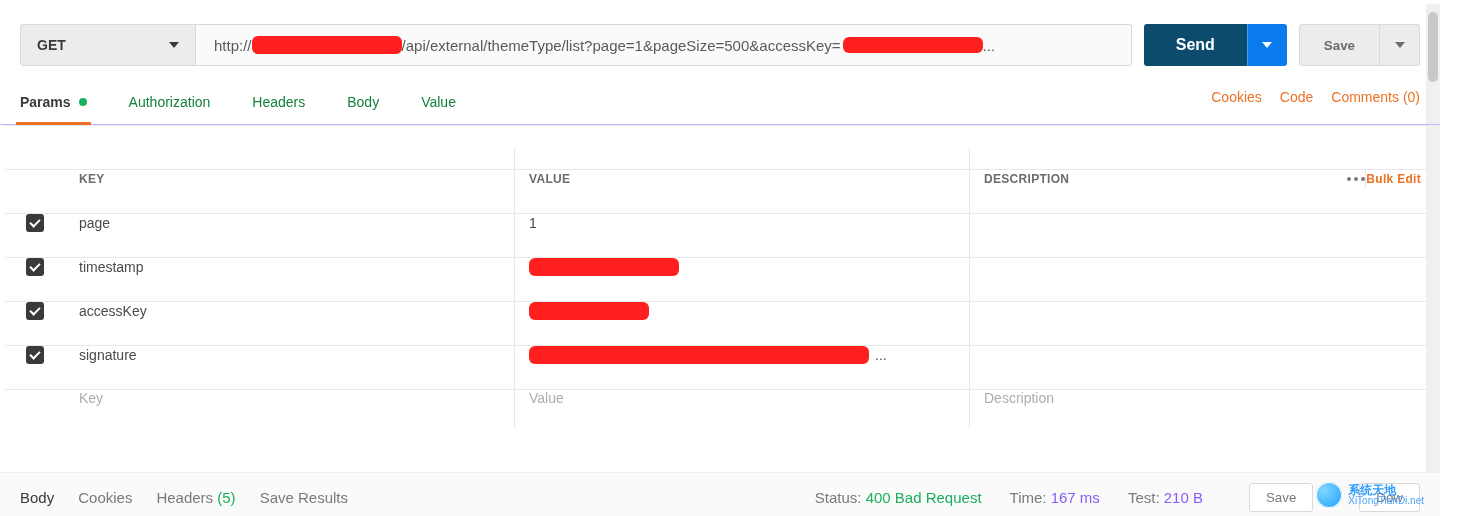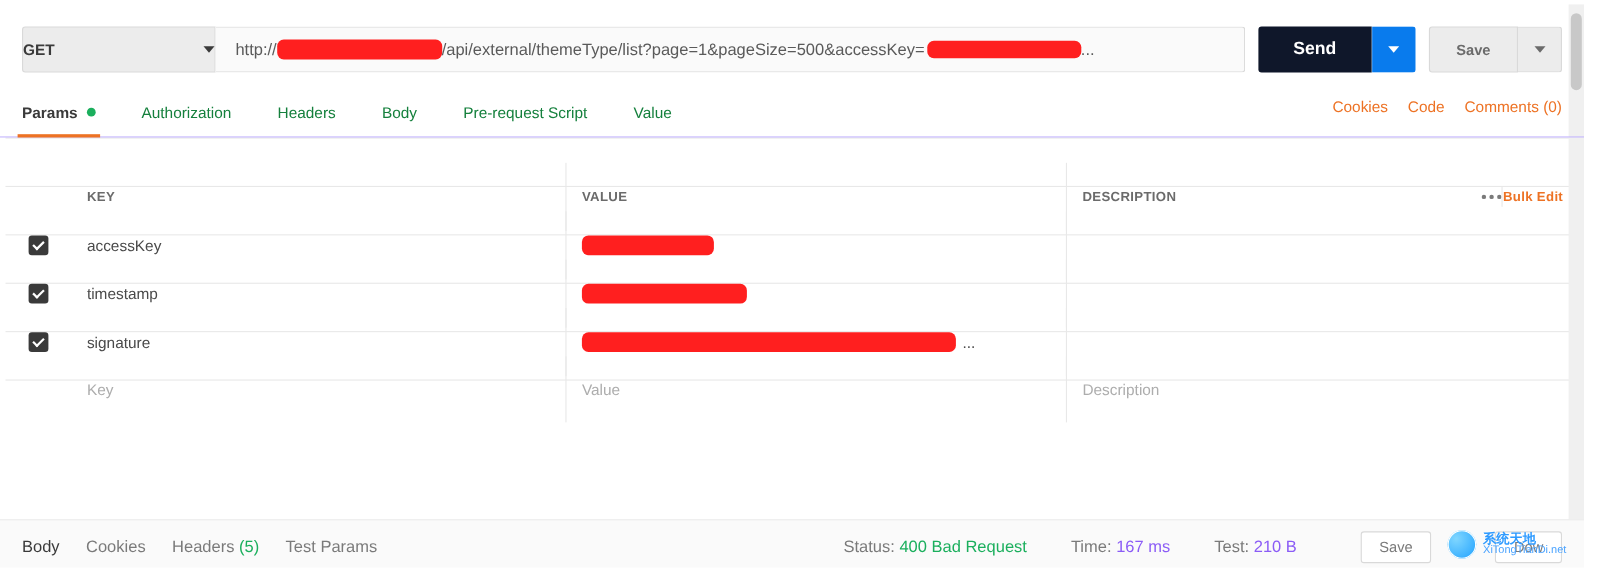--- a/index.html
+++ b/index.html
@@ -1,24 +1,24 @@
 <!DOCTYPE html>
 <html><head>
 <meta charset="utf-8">
 <style>
   * { box-sizing: border-box; margin: 0; padding: 0; }
   html, body { width: 1464px; height: 516px; font-family: -apple-system, "Helvetica Neue", Arial, sans-serif; font-size: 14px; color: #4a4a4a; background: #fff; overflow: hidden; }
   .wrap { width: 1440px; height: 516px; position: relative; }
 
   
   .urlrow { display: flex; align-items: stretch; gap: 12px; padding: 24px 20px 18px 20px; }
-  .method-select { width: 176px; background: #ececec; border: 1px solid #d9d9d9; border-radius: 3px 0 0 3px; display: flex; align-items: center; justify-content: space-between; padding: 0 0; font-weight: 600; color: #3a3a3a; margin-right: -12px; }
+  .method-select { width: 176px; background: #ececec; border: 1px solid #d9d9d9; border-radius: 3px 0 0 3px; display: flex; align-items: center; justify-content: space-between; padding: 0 16px; font-weight: 600; color: #3a3a3a; margin-right: -12px; }
   .urlbox { flex: 1; border: 1px solid #d9d9d9; border-left: none; border-radius: 0 3px 3px 0; background: #fafafa; display: flex; align-items: center; padding: 0 18px; color: #5a5a5a; font-size: 15px; overflow: hidden; }
   .send-group { display: flex; }
-  .send-btn { background: #0f172a; color: #fff; font-weight: 700; font-size: 16px; border: none; border-radius: 3px 0 0 3px; padding: 0 32px; height: 42px; cursor: pointer; }
+  .send-btn { background: #0c4a6e; color: #fff; font-weight: 700; font-size: 16px; border: none; border-radius: 3px 0 0 3px; padding: 0 32px; height: 42px; cursor: pointer; }
   .send-caret { background: #097bed; color: #fff; border: none; border-left: 1px solid rgba(255,255,255,.25); border-radius: 0 3px 3px 0; width: 40px; height: 42px; cursor: pointer; display:flex; align-items:center; justify-content:center; }
   .save-group { display:flex; }
   .save-btn { background: #ececec; color:#6b6b6b; border:1px solid #d9d9d9; border-radius: 3px 0 0 3px; padding: 0 24px; height: 42px; font-weight: 600; cursor:pointer; }
   .save-caret { background:#ececec; border:1px solid #d9d9d9; border-left:none; border-radius:0 3px 3px 0; width:40px; height:42px; display:flex; align-items:center; justify-content:center; cursor:pointer; color:#6b6b6b;}
 
   .caret-down { width:0; height:0; border-left:5px solid transparent; border-right:5px solid transparent; border-top:6px solid currentColor; }
 
   
   .tabs { display:flex; align-items:center; padding: 0 20px; border-bottom: 1px solid #c4b5fd; position: relative; }
   .tab { padding: 10px 0 14px 0; margin-right: 42px; color:#15803d; cursor:pointer; display:flex; align-items:center; gap:8px; }
@@ -46,21 +46,21 @@
   .placeholder-row .pcell { color:#adadad; }
 
   .redact { background:#ff1f1f; border-radius: 6px; display:inline-block; }
 
   
   .footer { position:absolute; left:0; right:0; bottom:-6px; height:50px; border-top:1px solid #ececec; background:#fafafa; display:flex; align-items:center; padding: 0 20px; font-size:15px; }
   .ftabs { display:flex; gap:24px; color:#7a7a7a; }
   .ftab { cursor:pointer; }
   .ftab.active { color:#3a3a3a; }
   .fcount { color:#1baf5d; }
-  .fstatus { margin-left:auto; display:flex; gap:40px; align-items:center; color:#7a7a7a; }
+  .fstatus { margin-left:auto; display:flex; gap:28px; align-items:center; color:#7a7a7a; }
   .fstatus .val { color:#8b5cf6; }
   .fstatus .val.bad { color:#1baf5d; }
   .fbtn { background:#fff; border:1px solid #d9d9d9; color:#7a7a7a; border-radius:3px; padding: 6px 16px; margin-left: 18px; cursor:pointer; }
 
   
   .scroll-hint { position:absolute; right:0; top:4px; bottom:4px; width:14px; background: #f0f0f0; }
   .scroll-thumb { position:absolute; right:2px; top:8px; width:10px; height:70px; background:#c8c8c8; border-radius:5px; }
 
   
   .watermark { position:absolute; right:16px; bottom:8px; display:flex; align-items:center; gap:6px; font-size:12px; color:#2f9bff; font-weight:700; pointer-events:none; }
@@ -103,21 +103,20 @@
   </div>
 
   <div class="tabs">
     <div class="tab active">
       <span>Params</span>
       <span class="dot-green"></span>
     </div>
     <div class="tab">Authorization</div>
     <div class="tab">Headers</div>
     <div class="tab">Body</div>
-    <div class="tab">Pre-request Script</div>
     <div class="tab">Value</div>
 
     <div class="right-links">
       <span class="orange-link">Cookies</span>
       <span class="orange-link">Code</span>
       <span class="orange-link">Comments (0)</span>
     </div>
   </div>
 
   <div class="param-table">
@@ -139,35 +138,45 @@
       </div>
     </div>
 
     <div id="rows">
         <div class="prow">
           <div class="pcell">
             <div class="checkbox">
               <div class="check"></div>
             </div>
           </div>
+          <div class="pcell">page</div>
+          <div class="pcell">1</div>
+          <div class="pcell" style="border-right: none;"></div>
+        </div>
+        <div class="prow">
+          <div class="pcell">
+            <div class="checkbox">
+              <div class="check"></div>
+            </div>
+          </div>
+          <div class="pcell">timestamp</div>
+          <div class="pcell">
+            <span class="redact" style="width: 150px; height: 18px;"></span>
+          </div>
+          <div class="pcell" style="border-right: none;"></div>
+        </div>
+        <div class="prow">
+          <div class="pcell">
+            <div class="checkbox">
+              <div class="check"></div>
+            </div>
+          </div>
           <div class="pcell">accessKey</div>
           <div class="pcell">
             <span class="redact" style="width: 120px; height: 18px;"></span>
-          </div>
-          <div class="pcell" style="border-right: none;"></div>
-        </div>
-        <div class="prow">
-          <div class="pcell">
-            <div class="checkbox">
-              <div class="check"></div>
-            </div>
-          </div>
-          <div class="pcell">timestamp</div>
-          <div class="pcell">
-            <span class="redact" style="width: 150px; height: 18px;"></span>
           </div>
           <div class="pcell" style="border-right: none;"></div>
         </div>
         <div class="prow">
           <div class="pcell">
             <div class="checkbox">
               <div class="check"></div>
             </div>
           </div>
           <div class="pcell">signature</div>
@@ -188,21 +197,21 @@
   </div>
 
   <div class="footer">
     <div class="ftabs">
       <span class="ftab active">Body</span>
       <span class="ftab">Cookies</span>
       <span class="ftab">
         <span>Headers</span>
         <span class="fcount">(5)</span>
       </span>
-      <span class="ftab">Test Params</span>
+      <span class="ftab">Save Results</span>
     </div>
     <div class="fstatus">
       <span>
         <span>Status:</span>
         <span class="val bad">400 Bad Request</span>
       </span>
       <span>
         <span>Time:</span>
         <span class="val">167 ms</span>
       </span>

